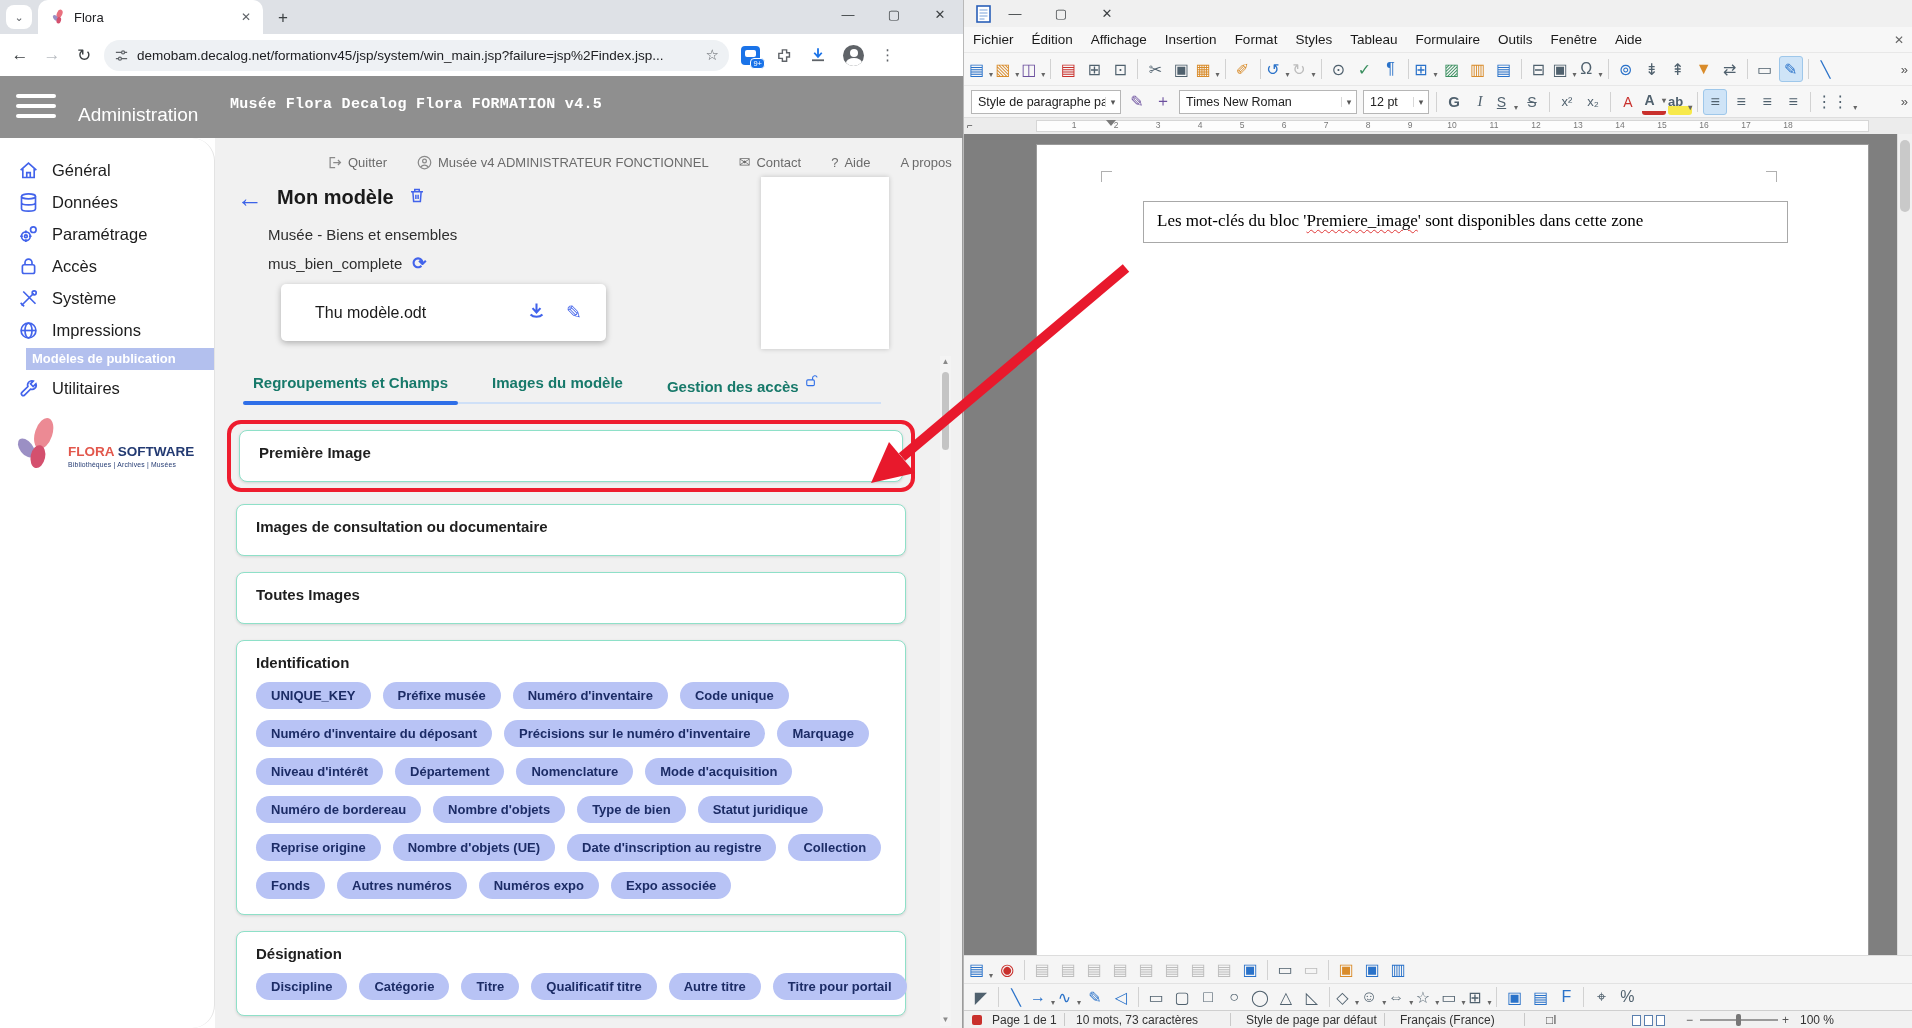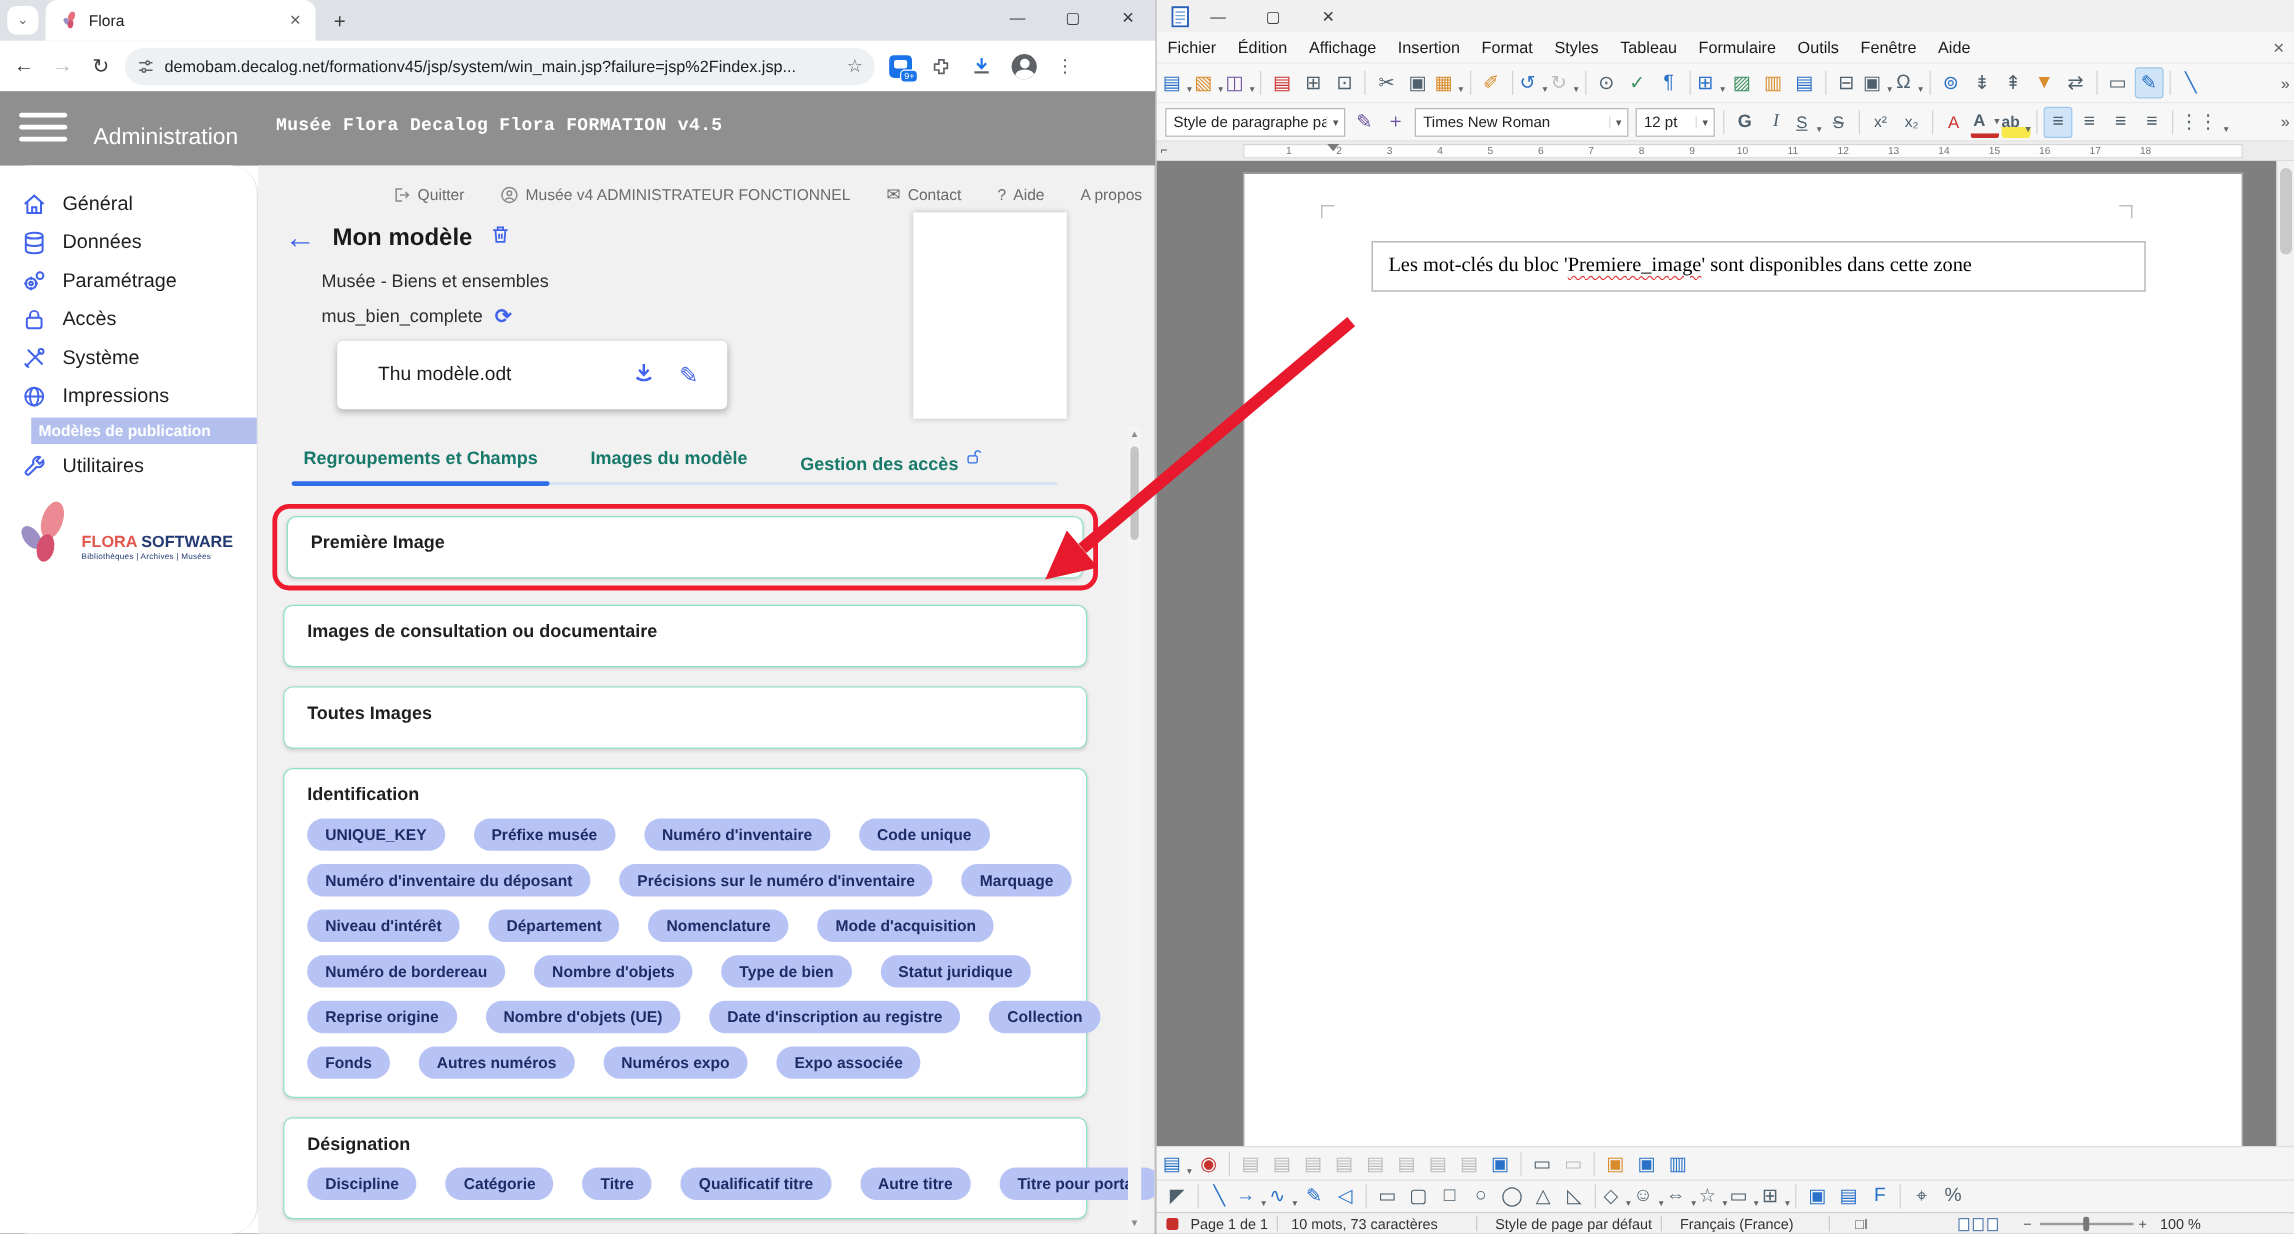--- a/index.html
+++ b/index.html
@@ -78,21 +78,21 @@
   .ftab { position:relative; font-size:15px; font-weight:600; color:#17796a; padding:4px 4px 12px 4px; white-space:nowrap; }
   .ftab.active:after { content:""; position:absolute; left:-6px; right:-6px; bottom:-1px; height:4px;
                        background:#2f6fe8; border-radius:2px; z-index:2; }
   .ftab .ulk { color:#2f6fe8; margin-left:6px; vertical-align:4px; } .ftab .ulk svg { width:14px; height:14px; }
   .blocks { position:absolute; left:21px; top:282px; width:670px; bottom:0; }
   .hl-red { border:4px solid #ee1c2e; border-radius:14px; padding:6px 8px; margin:0 -9px 12px -9px; }
   .hl-red .block { margin-bottom:0; }
   .block { background:#fff; border:1.5px solid #8ee0c8; border-radius:8px; box-shadow:0 1px 3px rgba(0,0,0,.13);
            padding:13px 19px 15px 19px; margin-bottom:16px; min-height:52px; }
   .block-title { font-size:15px; font-weight:bold; color:#1f1f1f; }
-  .chip-row { display:flex; gap:24px; margin-top:11px; white-space:nowrap; }
+  .chip-row { display:flex; gap:12px; margin-top:11px; white-space:nowrap; }
   .chip { background:#b8c3f5; color:#1c2c66; font-size:13px; font-weight:bold; height:27px; line-height:27px;
           padding:0 15px; border-radius:14px; }
   .csb { position:absolute; right:11px; top:218px; bottom:2px; width:11px; background:#f4f4f4; }
   .csb .ar { position:absolute; left:0; width:11px; height:12px; color:#8a8a8a; font-size:8px; text-align:center; line-height:12px; }
   .csb .thumb { position:absolute; left:2px; top:16px; width:7px; height:78px; background:#c4c4c4; border-radius:4px; }
 
   
   #writer { left:963px; width:949px; background:#f6f6f6; border-left:1px solid #b9b9b9; }
   .lo-titlebar { position:absolute; left:0; top:0; width:100%; height:27px; background:#f0f0f0; display:flex; align-items:center; }
   .lo-doc-ic { width:16px; height:18px; margin-left:12px; }

